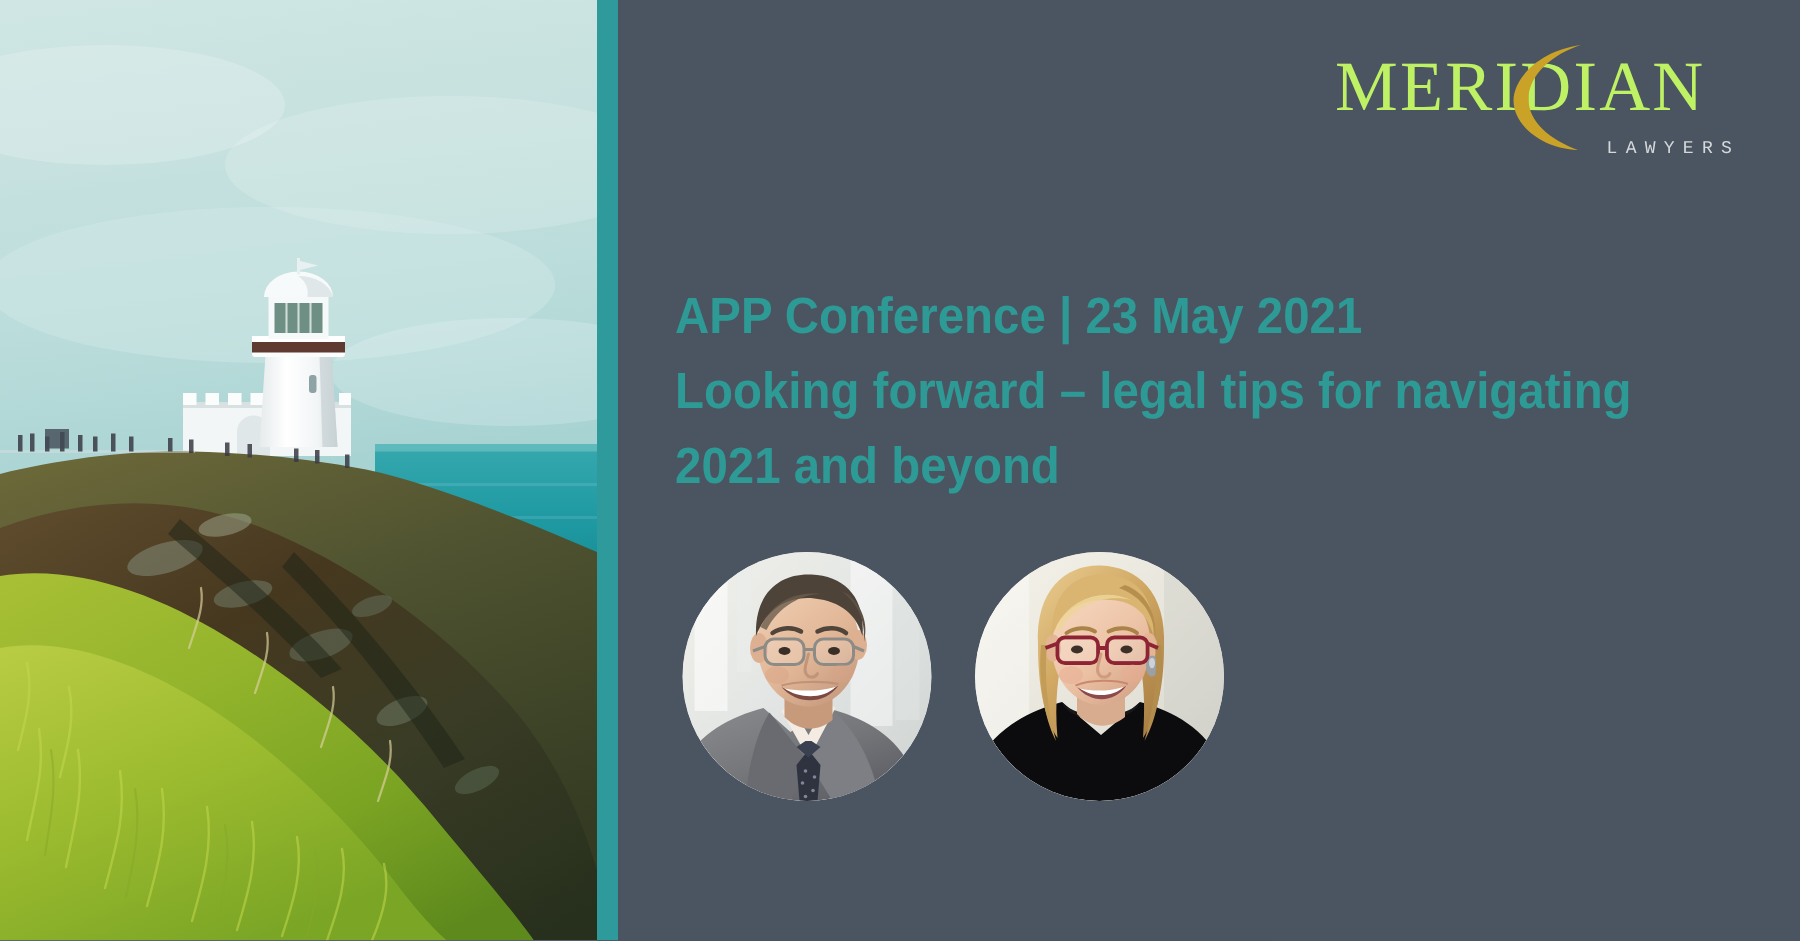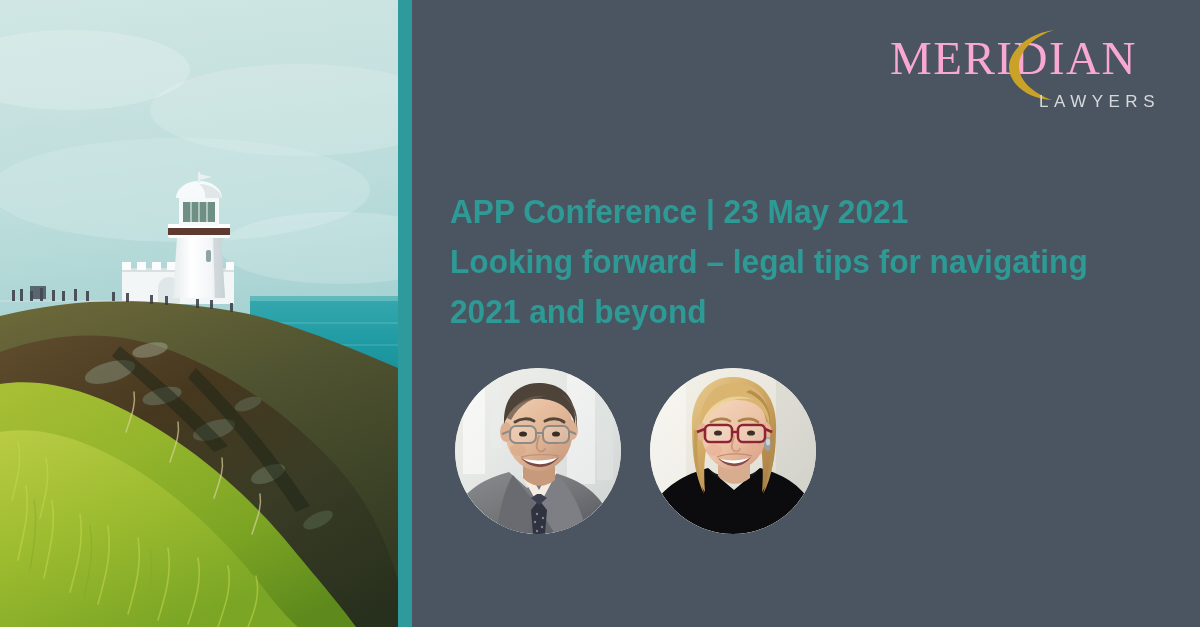--- a/index.html
+++ b/index.html
@@ -19,28 +19,28 @@
   .divider{position:absolute;left:398px;top:0;width:14px;height:627px;background:#2e9a9c;}
 
   
   .panel{position:absolute;left:412px;top:0;width:788px;height:627px;background:#4a5561;}
 
   
   .logo{position:absolute;right:40px;top:30px;width:270px;height:100px;}
   .logo-word{
     position:absolute;left:0;top:0;width:270px;
     font-family:"Liberation Serif",serif;
-    font-size:47px;line-height:56px;color:#f9a8d4;
+    font-size:47px;line-height:56px;color:#bef264;
     letter-spacing:1.5px;text-align:left;white-space:nowrap;
   }
   .logo-crescent{position:absolute;left:117px;top:-3px;width:62px;height:76px;pointer-events:none;}
   .logo-sub{
     position:absolute;right:0;top:62px;
-    font-family:Liberation Sans, sans-serif;
-    font-size:17px;color:#d6d9dc;letter-spacing:5.5px;
+    font-family:Liberation Mono, monospace;
+    font-size:12px;color:#d6d9dc;letter-spacing:5.5px;
     white-space:nowrap;
   }
 
   
   .title{
     position:absolute;left:38px;top:186px;width:740px;
     font-family:"Liberation Sans Narrow","Liberation Sans",sans-serif;
     font-size:34px;font-weight:bold;line-height:50px;
     color:#2e9a96;letter-spacing:0px;
     transform:scaleX(0.93);transform-origin:left top;

